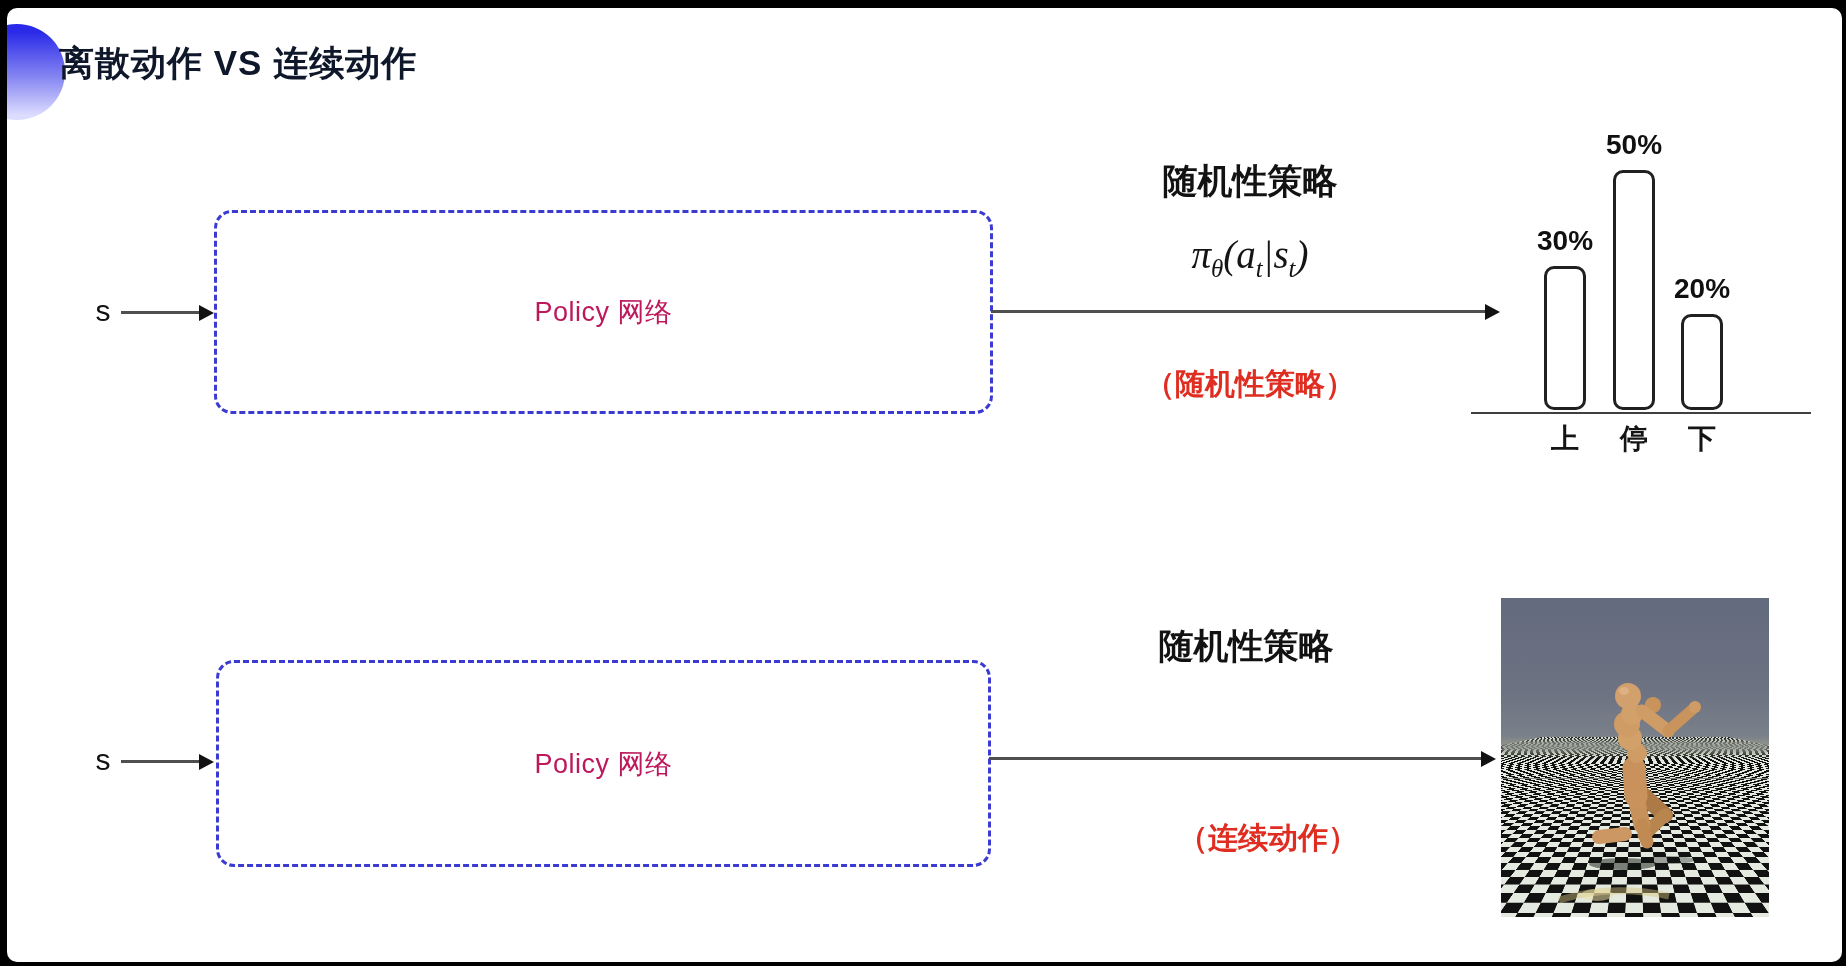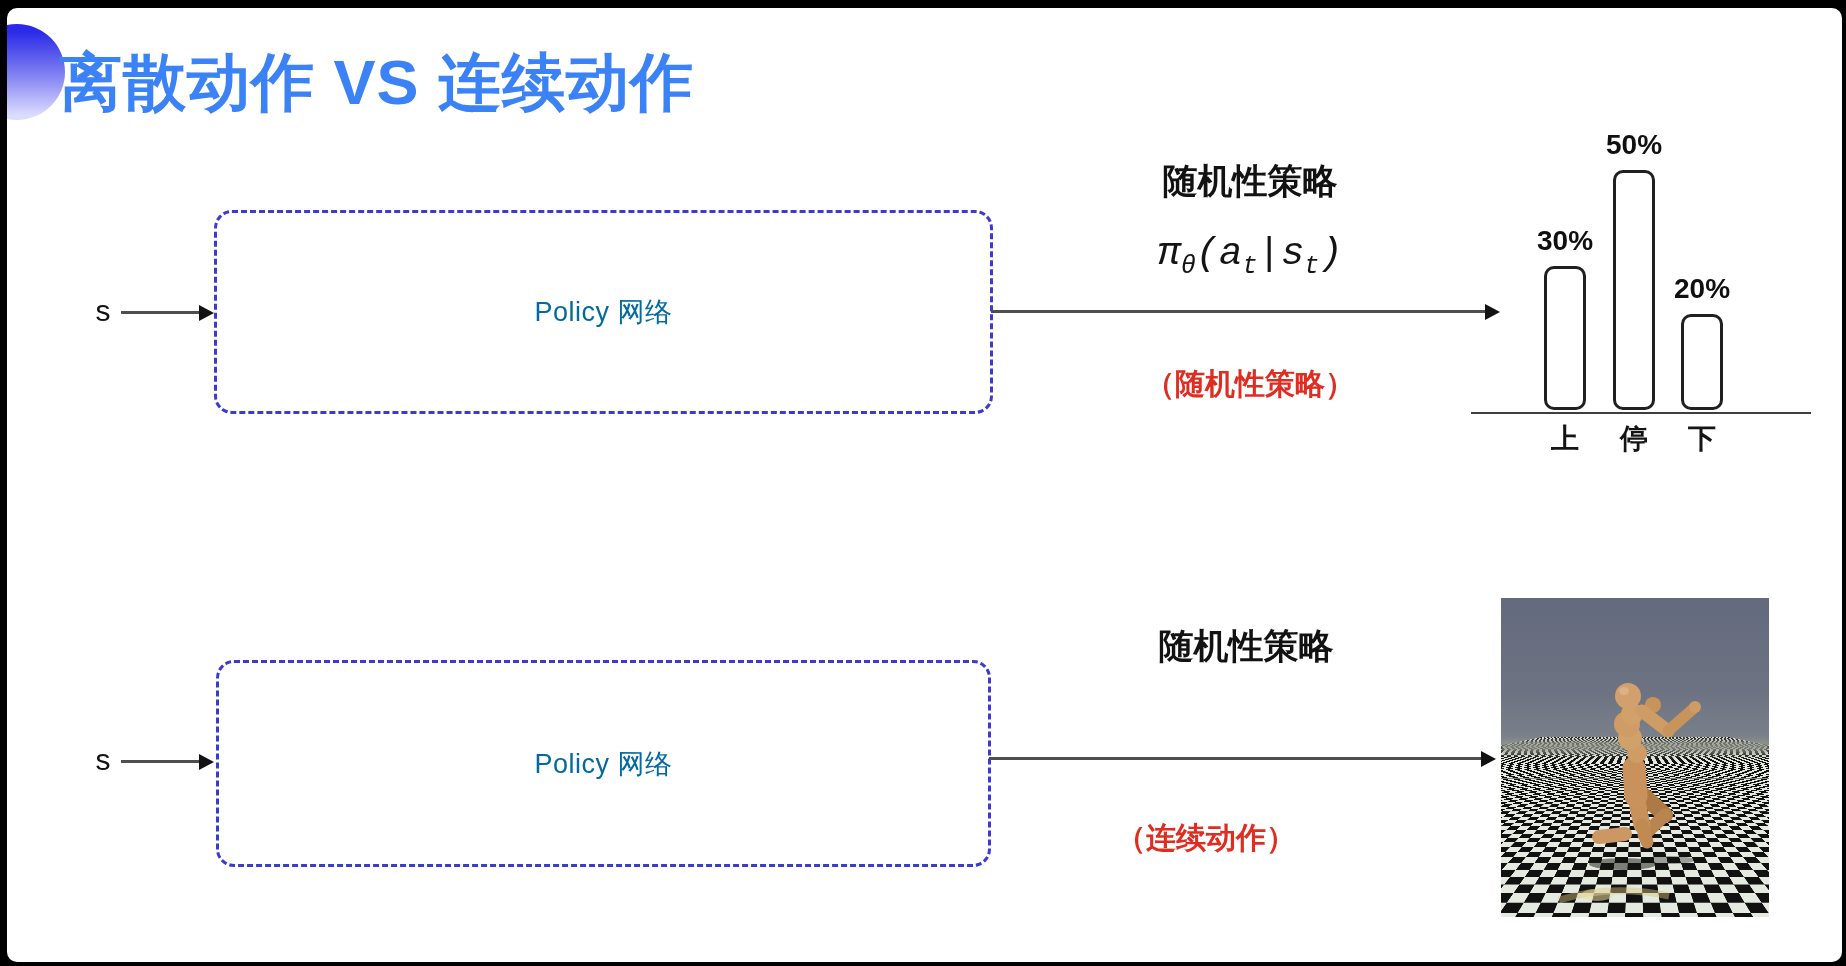--- a/index.html
+++ b/index.html
@@ -12,39 +12,39 @@
     position:absolute;left:7px;top:8px;right:4px;bottom:4px;
     background:#ffffff;border-radius:10px;overflow:hidden;
   }
   
   .title-dot{
     position:absolute;left:-38px;top:16px;width:96px;height:96px;border-radius:50%;
     background:linear-gradient(180deg,#2a2ae8 8%,#8585f2 55%,#dcdcff 95%);
   }
   .page-title{
     position:absolute;left:52px;top:32px;
-    font-size:63px;font-weight:600;color:#3b82f6;letter-spacing:1px;white-space:nowrap;
+    font-size:35px;font-weight:600;color:#0f172a;letter-spacing:1px;white-space:nowrap;
   }
   
   .s-label{position:absolute;font-size:30px;color:#111;width:40px;text-align:center;}
   .arrow{position:absolute;background:#4f4f4f;height:3px;}
   .arrow::after{
     content:"";position:absolute;right:-13px;top:50%;transform:translateY(-50%);
     width:0;height:0;border-top:8px solid transparent;border-bottom:8px solid transparent;
     border-left:15px solid #121212;
   }
   .pbox{
     position:absolute;border:3px dashed #3b3bd2;border-radius:18px;background:#fff;
     display:flex;align-items:center;justify-content:center;
-    font-size:27px;color:#0369a1;letter-spacing:.5px;
+    font-size:27px;color:#be185d;letter-spacing:.5px;
   }
   .policy-name{position:absolute;width:330px;text-align:center;font-size:35px;font-weight:600;color:#121212;}
   .formula{
     position:absolute;width:330px;text-align:center;
-    font-family:Liberation Mono, monospace;font-style:italic;
+    font-family:Liberation Serif, serif;font-style:italic;
     font-size:39px;color:#141414;
   }
   .formula sub{font-size:25px;}
   .action-type{position:absolute;width:330px;text-align:center;font-size:30px;font-weight:700;color:#df2d22;}
   
   .chart{position:absolute;left:1464px;top:112px;width:340px;height:292px;border-bottom:2px solid #3f3f3f;}
   .bargroup{position:absolute;bottom:2px;width:40px;display:flex;flex-direction:column;align-items:center;}
   .bar-value{margin-bottom:9px;font-size:28px;font-weight:600;color:#101010;white-space:nowrap;}
   .bar{width:42px;background:#fff;border:3px solid #202020;border-radius:10px;box-sizing:border-box;}
   .bar-cat{position:absolute;top:calc(100% + 10px);width:100%;text-align:center;font-size:28px;font-weight:600;color:#141414;white-space:nowrap;}
@@ -107,21 +107,21 @@
   </div>
 
   <div class="s-label" style="left:76px;top:735px;">s</div>
   <div class="arrow" style="left:114px;top:752px;width:80px;"></div>
   <div class="pbox" style="left:209px;top:652px;width:769px;height:201px;">
     <span>Policy 网络</span>
   </div>
   <div class="arrow" style="left:982px;top:749px;width:494px;"></div>
 
   <div class="policy-name" style="left:1074px;top:615px;">随机性策略</div>
-  <div class="action-type" style="left:1034px;top:810px;">（连续动作）</div>
+  <div class="action-type" style="left:1096px;top:810px;">（连续动作）</div>
 
   <div class="sim">
     <div class="floor"></div>
     <div class="horizon-haze"></div>
     <svg class="bot" width="268" height="319" viewBox="0 0 268 319">
 
       <ellipse cx="122" cy="266" rx="34" ry="6" fill="#101510" opacity="0.5"></ellipse>
       <ellipse cx="168" cy="262" rx="26" ry="4" fill="#101510" opacity="0.35"></ellipse>
       <path d="M58,302 Q110,286 168,298" stroke="#d8c47e" stroke-width="7" fill="none" opacity="0.45"></path>
       <ellipse cx="96" cy="297" rx="16" ry="6" fill="#eadfa6" opacity="0.55"></ellipse>

